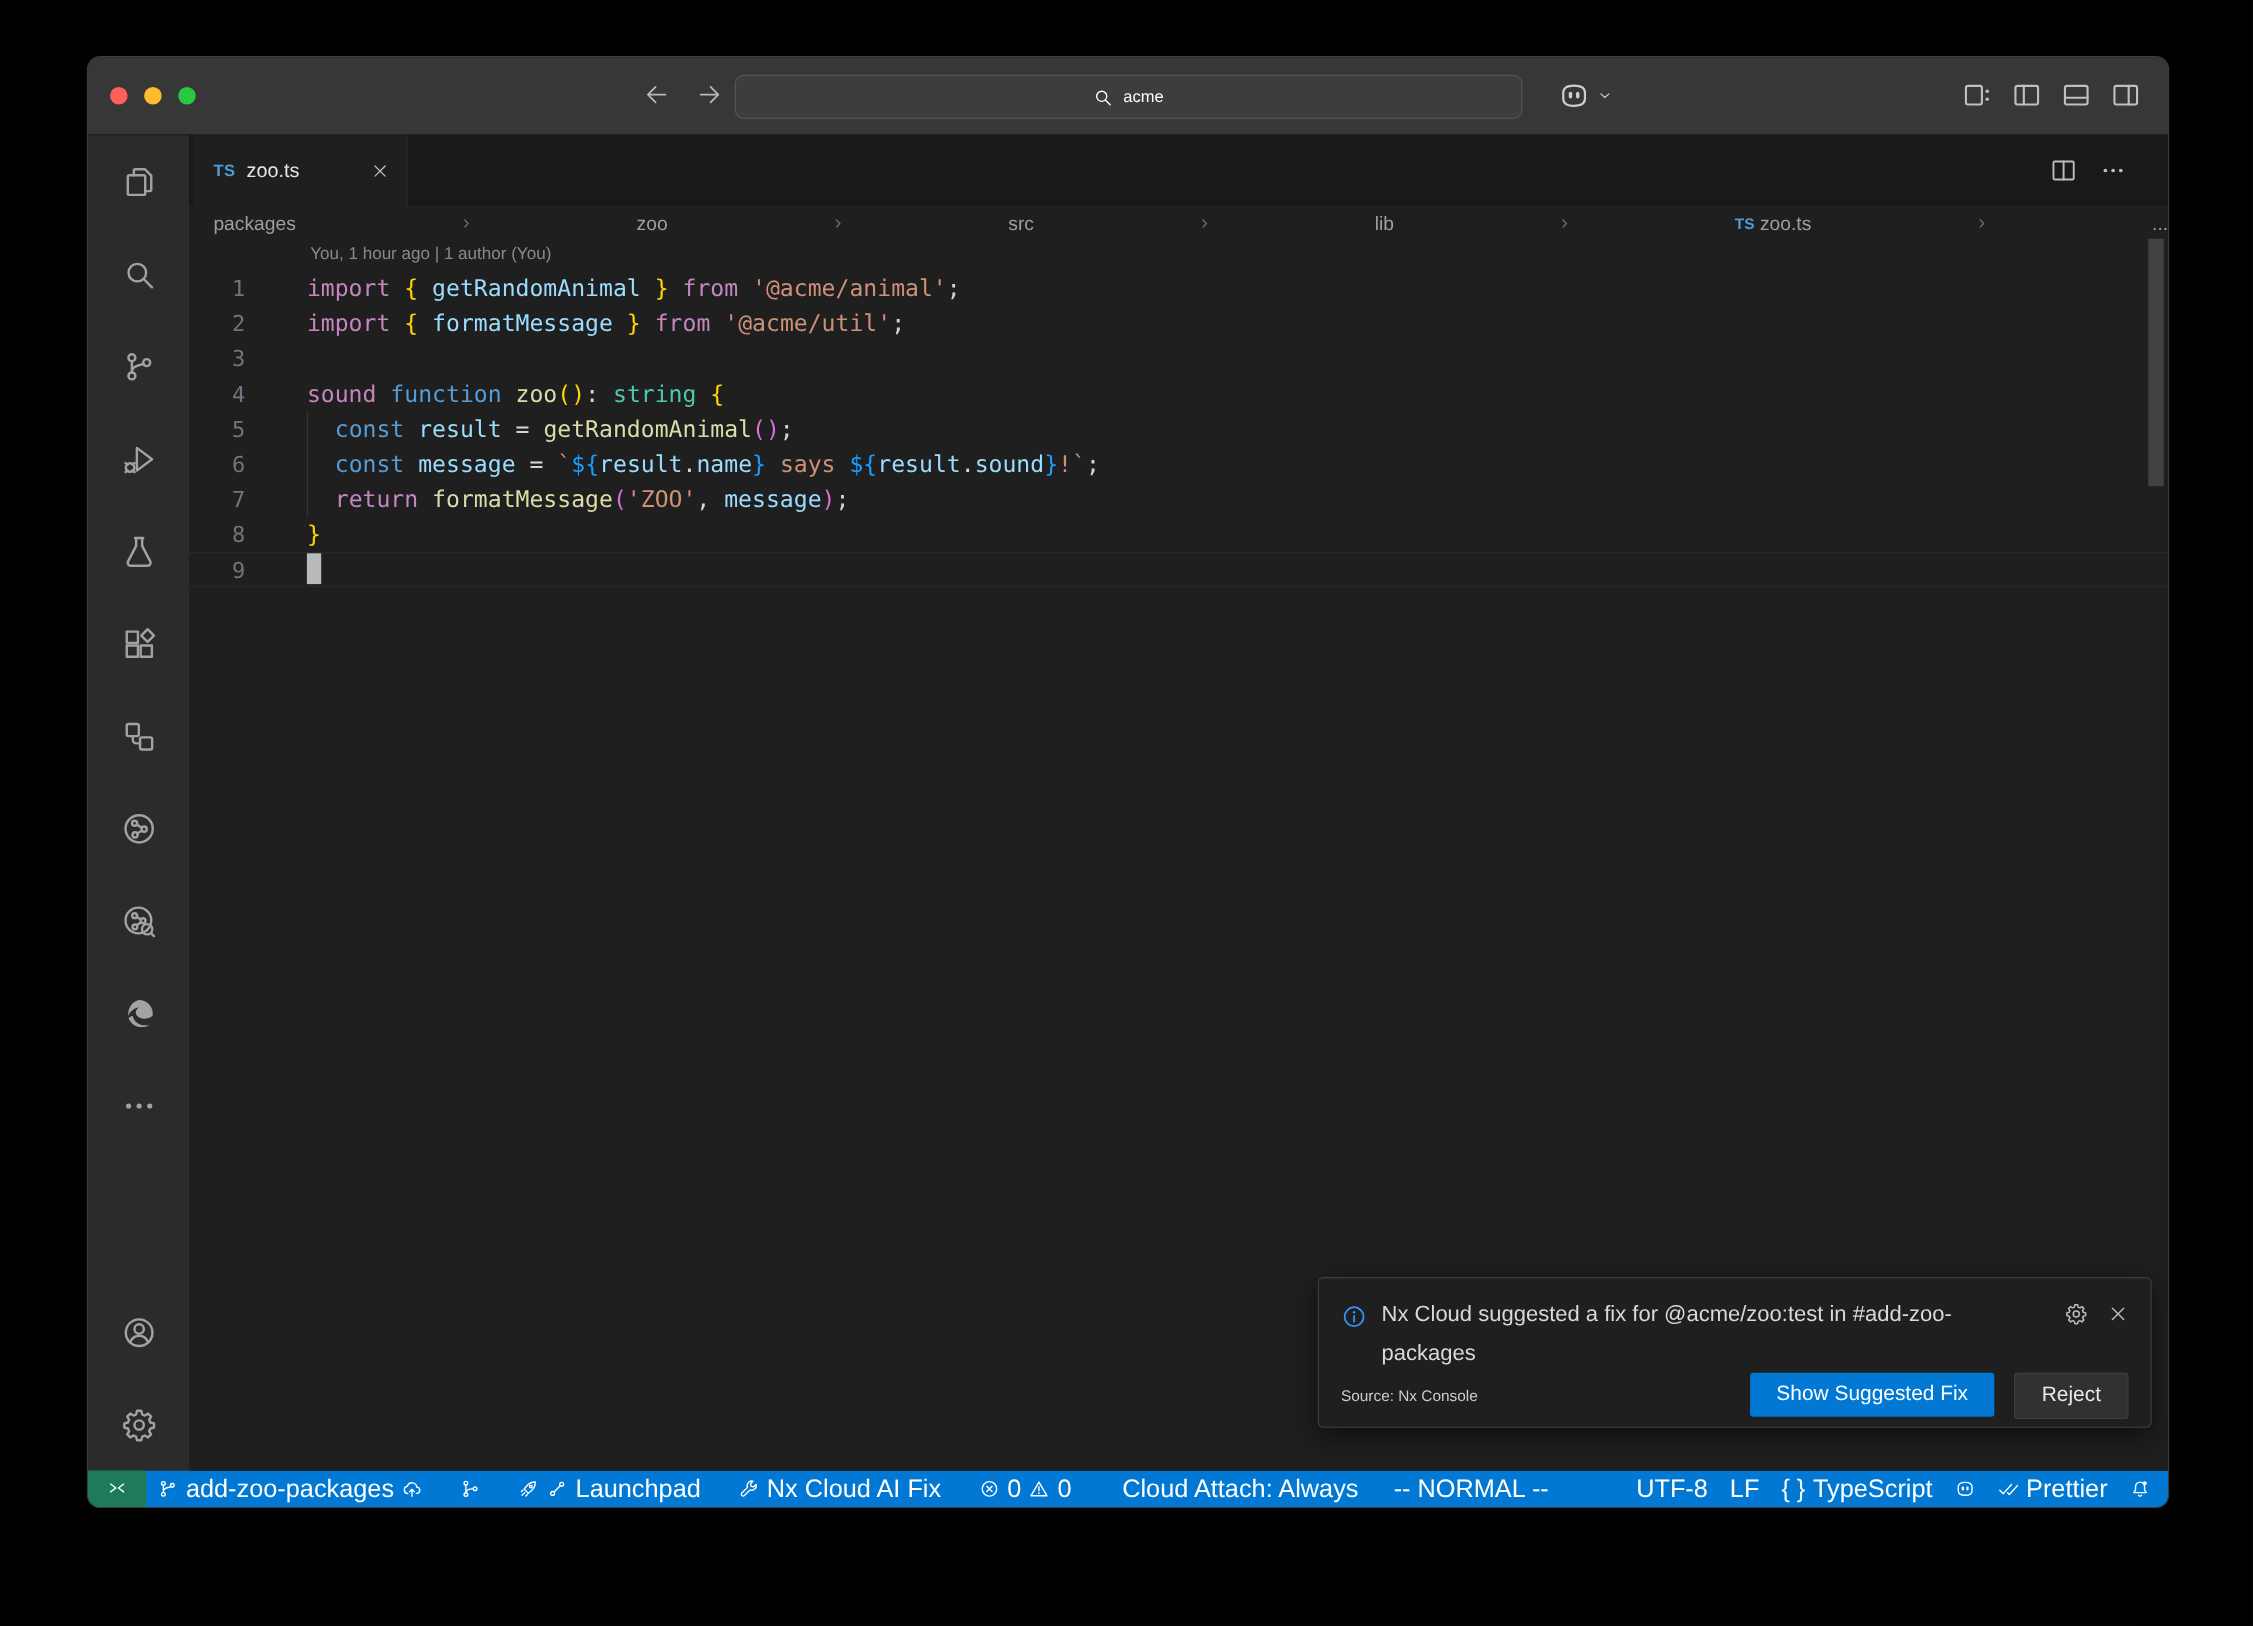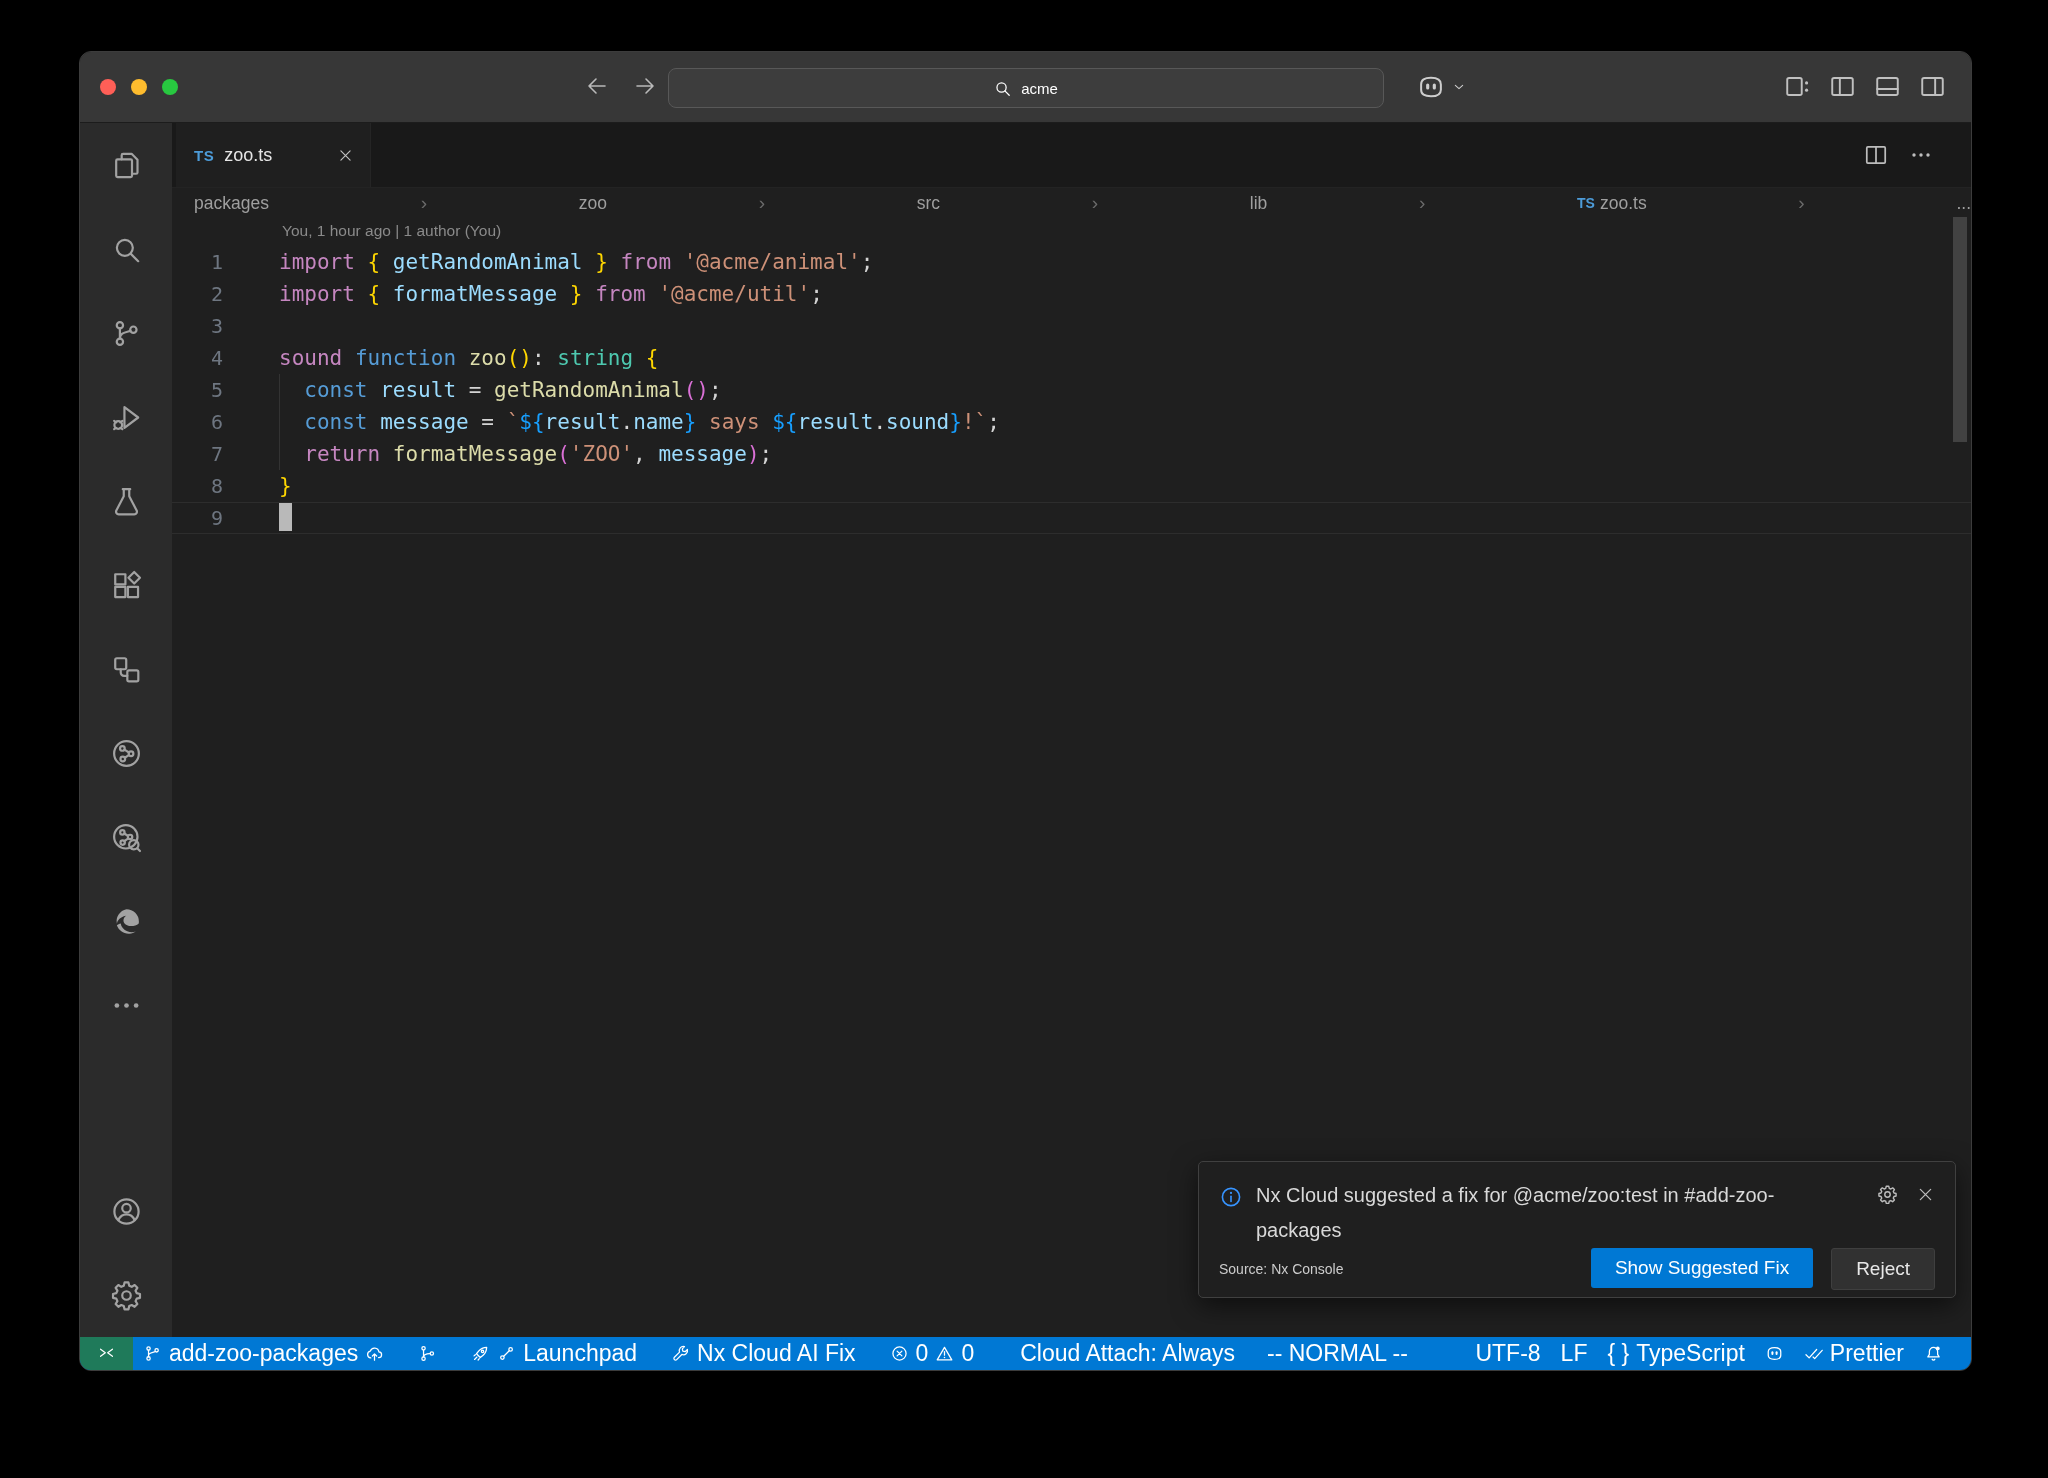--- a/index.html
+++ b/index.html
@@ -70,21 +70,21 @@
   .notif-bottom{margin-top:auto;display:flex;align-items:center;}
   .notif-source{font-size:14px;color:#cccccc;}
   .notif-buttons{margin-left:auto;display:flex;gap:18px;}
   .btn{height:40px;display:flex;align-items:center;padding:0 24px;font-size:19px;border-radius:3px;cursor:pointer;}
   .btn-primary{background:var(--accent-blue);color:#fff;}
   .btn-secondary{background:#313131;color:#e8e8e8;border:1px solid #3f3f3f;}
   
   .statusbar{height:33px;flex:0 0 33px;background:var(--accent-blue);display:flex;align-items:stretch;color:#fff;font-size:23px;}
   .sb-remote{background:var(--remote-green);display:flex;align-items:center;padding:0 17px;cursor:pointer;}
   .sb-item{display:flex;align-items:center;gap:7px;padding:0 10px;cursor:pointer;white-space:nowrap;}
-  .sb-right{margin-left:auto;display:flex;align-items:stretch;padding-right:18px;}
+  .sb-right{margin-left:auto;display:flex;align-items:stretch;padding-right:6px;}
   .icon{display:inline-flex;align-items:center;justify-content:center;}
 </style>
 </head>
 <body>
 
 <div class="window">
 
   <div class="titlebar">
     <div class="traffic">
       <span id="tl-close" style="background: rgb(255, 95, 87);"></span>

